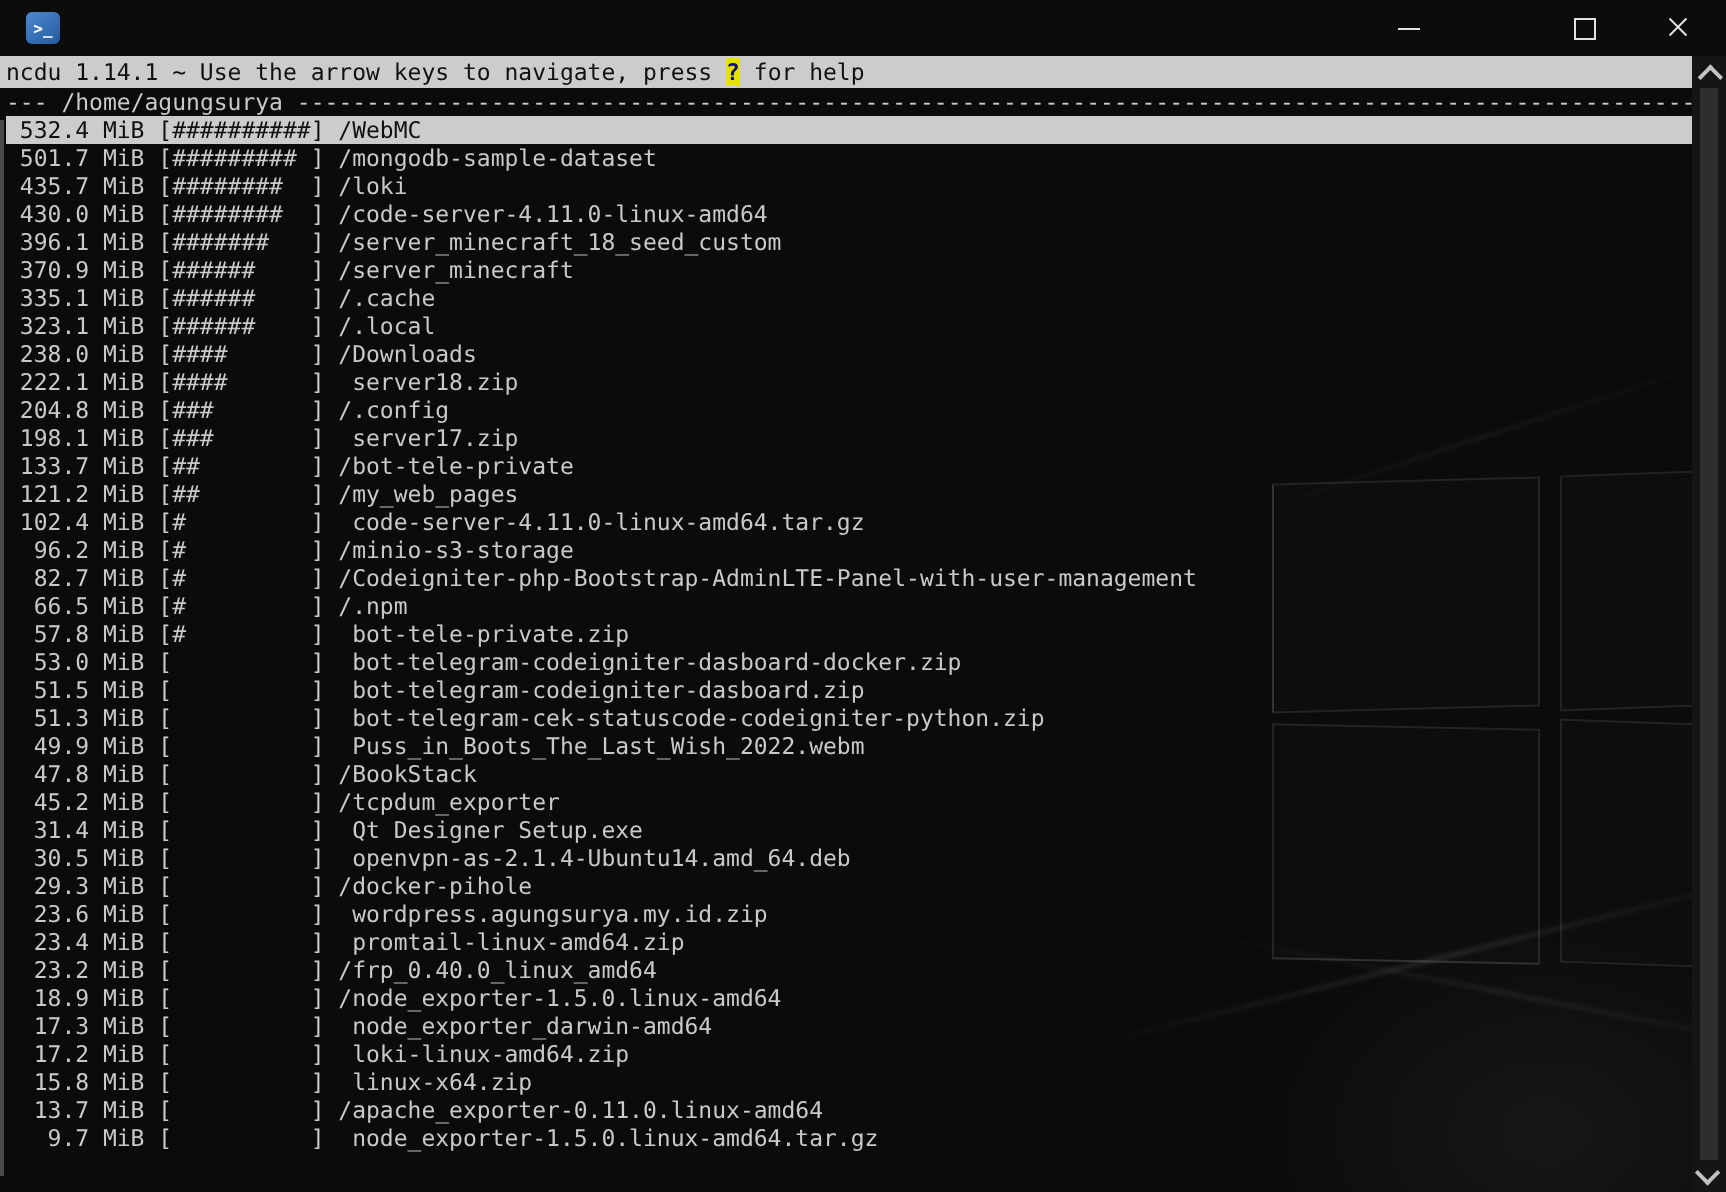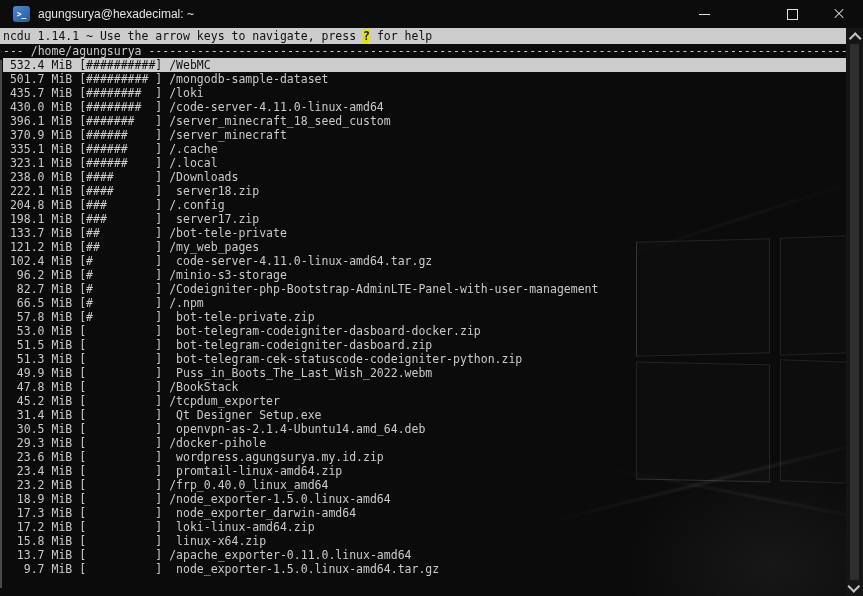--- a/index.html
+++ b/index.html
@@ -61,21 +61,20 @@
   .sb-up i{transform:rotate(-45deg) translate(-1px,2px);}
   .sb-down i{transform:rotate(135deg) translate(-1px,2px);}
 </style>
 </head>
 <body>
 
 <div class="window">
 
   <div class="titlebar">
     <div class="app-icon">&gt;_</div>
-    <div class="title">agungsurya@hexadecimal: ~</div>
     <div class="ctrl ctrl-min">
         <div class="glyph-min"></div>
       </div>
     <div class="ctrl ctrl-max">
         <div class="glyph-max"></div>
       </div>
     <div class="ctrl ctrl-close">
         <div class="glyph-x">
           <div></div>
           <div></div>

